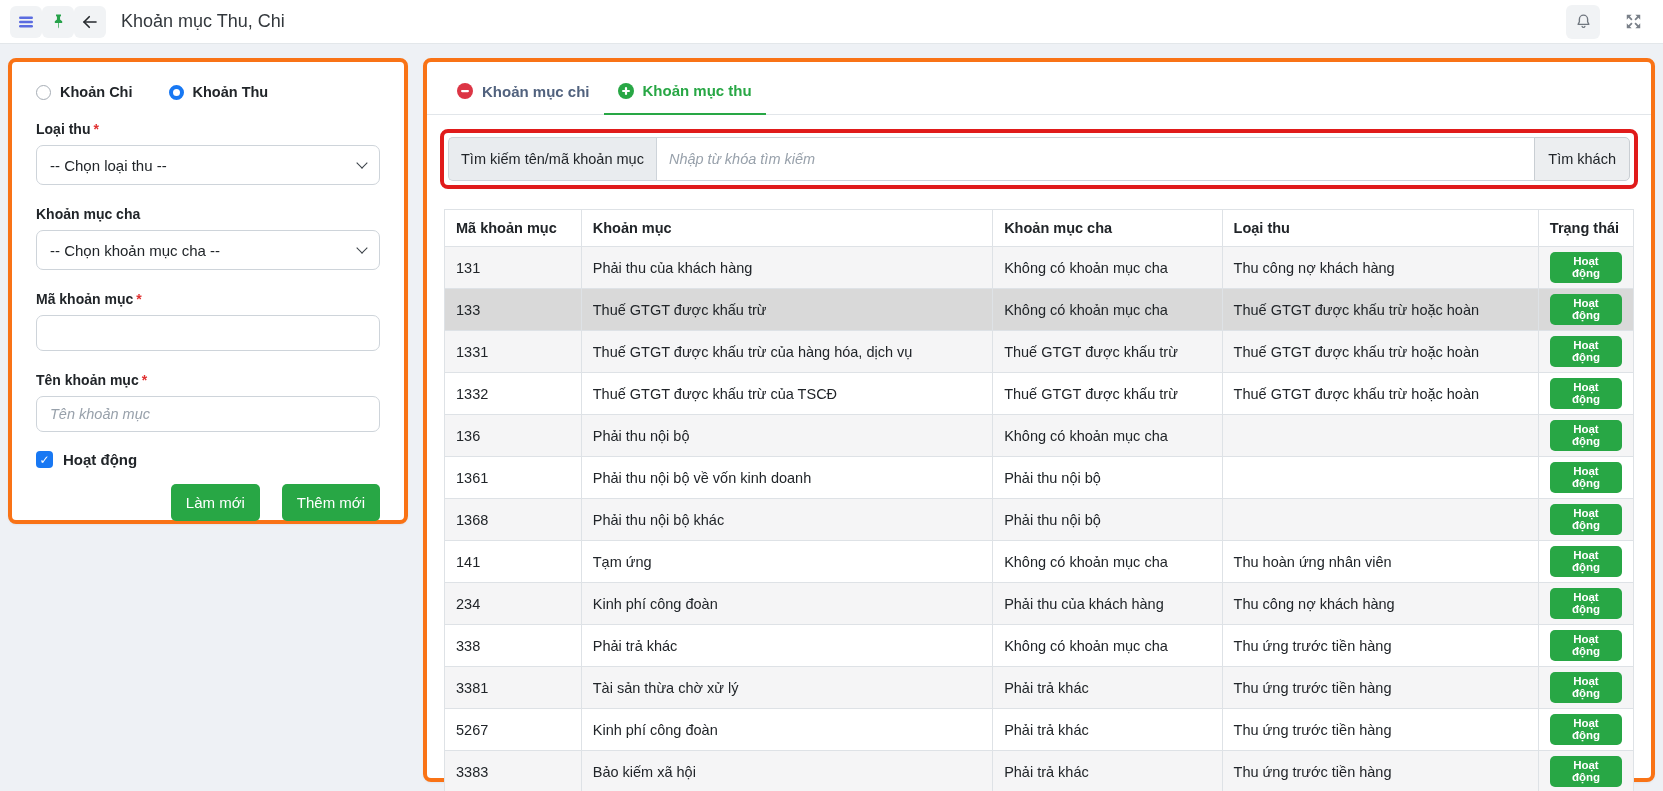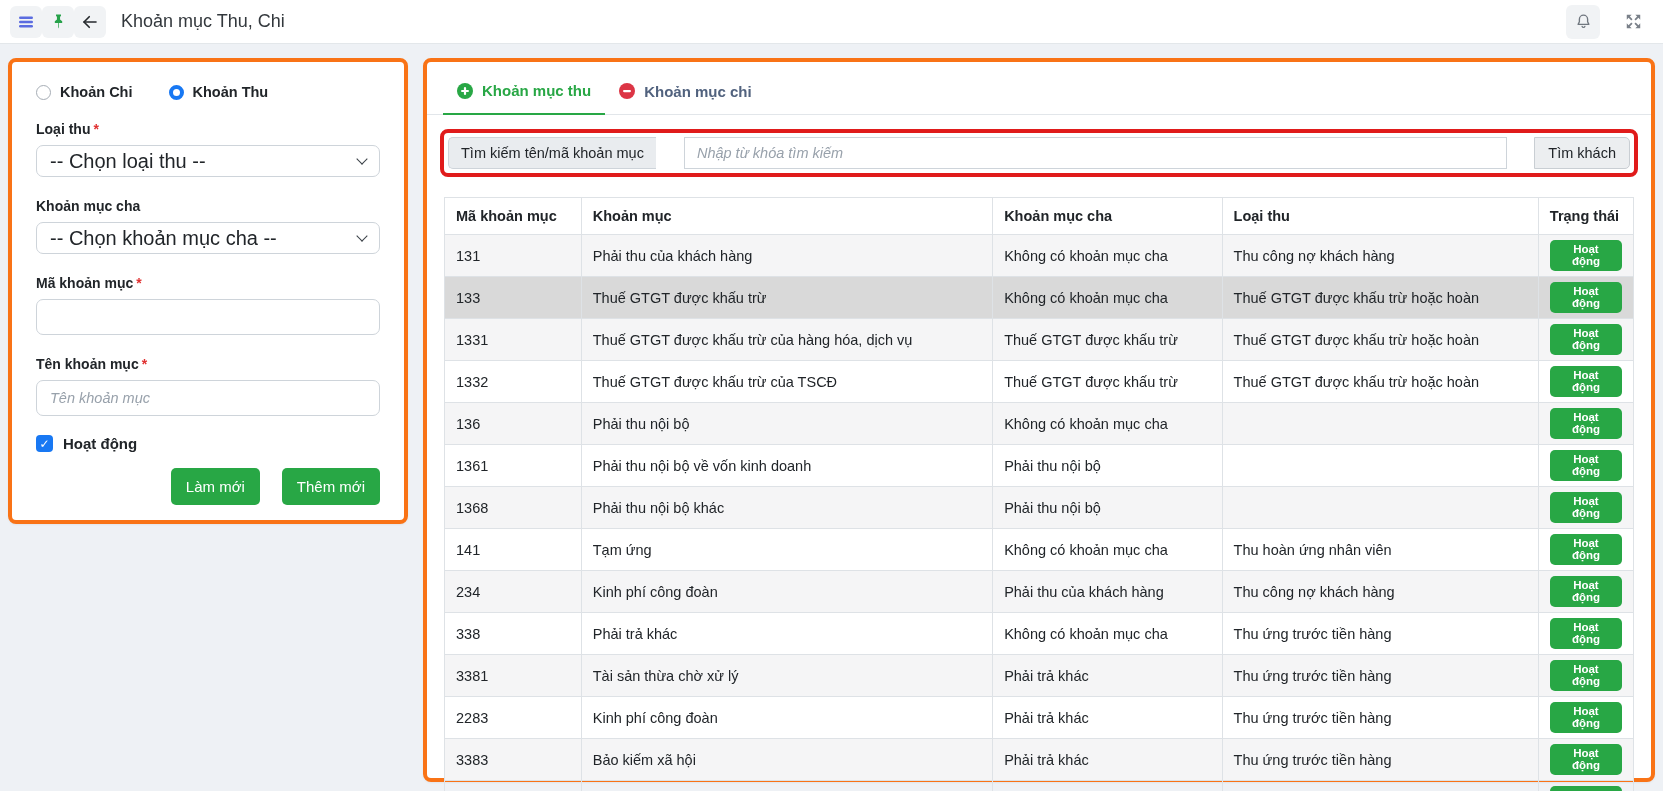--- a/index.html
+++ b/index.html
@@ -20,40 +20,40 @@
   
   .form-card { width:400px; height:466px; padding:22px 24px; flex:none; }
   .radio-row { display:flex; align-items:center; gap:36px; }
   .radio-item { display:flex; align-items:center; gap:9px; font-weight:700; font-size:14.5px; cursor:pointer; }
   .radio { width:15px; height:15px; border-radius:50%; flex:none; }
   .radio.off { border:1.6px solid #a6adb5; background:#fff; }
   .radio.on  { border:4.6px solid var(--primary,#1878f3); background:#fff; }
   .form-group { margin-top:21px; }
   .form-label { display:block; font-weight:700; font-size:14px; margin-bottom:8px; }
   .req { color:#e03131; margin-left:3px; }
-  .select-box { height:32px; border:1px solid #ced4da; border-radius:7px; display:flex; align-items:center; justify-content:space-between; padding:0 13px; font-size:20px; cursor:pointer; background:#fff; }
+  .select-box { height:40px; border:1px solid #ced4da; border-radius:7px; display:flex; align-items:center; justify-content:space-between; padding:0 13px; font-size:15px; cursor:pointer; background:#fff; }
   .chevron { width:8px; height:8px; border-right:1.7px solid #3a4047; border-bottom:1.7px solid #3a4047; transform:rotate(45deg); margin-top:-4px; }
   .text-input { width:100%; height:36px; border:1px solid #ced4da; border-radius:7px; padding:0 13px; font-size:14.5px; font-family:inherit; color:#212529; }
   .text-input::placeholder { font-style:italic; color:#98a1ab; }
   .check-row { margin-top:19px; display:flex; align-items:center; gap:10px; cursor:pointer; }
   .checkbox { width:17px; height:17px; border-radius:4px; background:var(--primary,#1878f3); color:#fff; font-size:12px; font-weight:700; display:flex; align-items:center; justify-content:center; }
   .check-label { font-weight:700; font-size:15px; }
   .form-actions { margin-top:16px; display:flex; justify-content:flex-end; gap:22px; }
   .btn-green { background:var(--success,#28a745); color:#fff; border:none; border-radius:5px; padding:10px 15px; font-size:15px; font-family:inherit; cursor:pointer; }
 
   
   .table-card { flex:1; height:724px; display:flex; flex-direction:column; }
   .tabs { display:flex; padding:0 16px; border-bottom:1px solid #e2e6ea; }
   .tab { display:flex; align-items:center; gap:9px; padding:20px 14px 14px; font-size:15px; font-weight:600; cursor:pointer; }
   .tab.inactive { color:var(--tab-inactive,#51627e); }
   .tab.active { color:var(--success,#28a745); border-bottom:2.5px solid var(--success,#28a745); margin-bottom:-1px; }
   .tab svg { flex:none; }
 
   .search-annotation { margin:14px 13px 0; border:4px solid var(--annotation-red,#e01b1b); border-radius:8px; padding:4px; }
-  .input-group { display:flex; height:32px;gap:28px; }
+  .input-group { display:flex; height:44px; }
   .ig-label { background:#e9ecef; border:1px solid #ced4da; border-right:none; border-radius:5px 0 0 5px; display:flex; align-items:center; padding:0 12px; font-size:14.5px; white-space:nowrap; }
   .ig-input { flex:1; min-width:0; border:1px solid #ced4da; padding:0 12px; font-size:14.5px; font-family:inherit; color:#212529; }
   .ig-input::placeholder { font-style:italic; color:#98a1ab; }
   .ig-btn { background:#eceef0; border:1px solid #c9ced3; border-radius:0 5px 5px 0; margin-left:-1px; padding:0 13px; font-size:14.5px; font-family:inherit; color:#212529; cursor:pointer; }
 
   .table-wrap { margin:20px 17px 0; }
   table { width:100%; border-collapse:collapse; font-size:14.5px; }
   th,td { border:1px solid #dee2e6; text-align:left; padding:5px 11px; line-height:20px; }
   th { font-weight:700; padding:8px 11px; background:#fff; }
   tbody tr { cursor:pointer; }
@@ -157,38 +157,38 @@
 
     <div class="form-actions">
       <button class="btn-green">Làm mới</button>
       <button class="btn-green">Thêm mới</button>
     </div>
   </section>
 
   <section class="card table-card">
 
     <div class="tabs">
+      <div class="tab inactive">
+        <span style="display:flex">
+          <svg width="16" height="16" viewBox="0 0 16 16">
+              <circle cx="8" cy="8" r="8" fill="#dc3545"></circle>
+              <rect x="4" y="7" width="8" height="2.2" rx="1.1" fill="#fff"></rect>
+            </svg>
+        </span>
+        <span>Khoản mục chi</span>
+      </div>
       <div class="tab active">
         <span style="display:flex">
           <svg width="16" height="16" viewBox="0 0 16 16">
               <circle cx="8" cy="8" r="8" fill="#28a745"></circle>
               <rect x="4" y="6.9" width="8" height="2.2" rx="1.1" fill="#fff"></rect>
               <rect x="6.9" y="4" width="2.2" height="8" rx="1.1" fill="#fff"></rect>
             </svg>
         </span>
         <span>Khoản mục thu</span>
-      </div>
-      <div class="tab inactive">
-        <span style="display:flex">
-          <svg width="16" height="16" viewBox="0 0 16 16">
-              <circle cx="8" cy="8" r="8" fill="#dc3545"></circle>
-              <rect x="4" y="7" width="8" height="2.2" rx="1.1" fill="#fff"></rect>
-            </svg>
-        </span>
-        <span>Khoản mục chi</span>
       </div>
     </div>
 
     <div class="search-annotation">
       <div class="input-group">
         <span class="ig-label">Tìm kiếm tên/mã khoản mục</span>
         <input class="ig-input" type="text" placeholder="Nhập từ khóa tìm kiếm" style="">
         <button class="ig-btn">Tìm khách</button>
       </div>
     </div>
@@ -283,21 +283,21 @@
               <td class="status-cell"><span class="badge">Hoạt động</span></td>
             </tr>
             <tr>
               <td>3381</td>
               <td>Tài sản thừa chờ xử lý</td>
               <td>Phải trả khác</td>
               <td>Thu ứng trước tiền hàng</td>
               <td class="status-cell"><span class="badge">Hoạt động</span></td>
             </tr>
             <tr>
-              <td>2283</td>
+              <td>5267</td>
               <td>Kinh phí công đoàn</td>
               <td>Phải trả khác</td>
               <td>Thu ứng trước tiền hàng</td>
               <td class="status-cell"><span class="badge">Hoạt động</span></td>
             </tr>
             <tr>
               <td>3383</td>
               <td>Bảo kiếm xã hội</td>
               <td>Phải trả khác</td>
               <td>Thu ứng trước tiền hàng</td>

